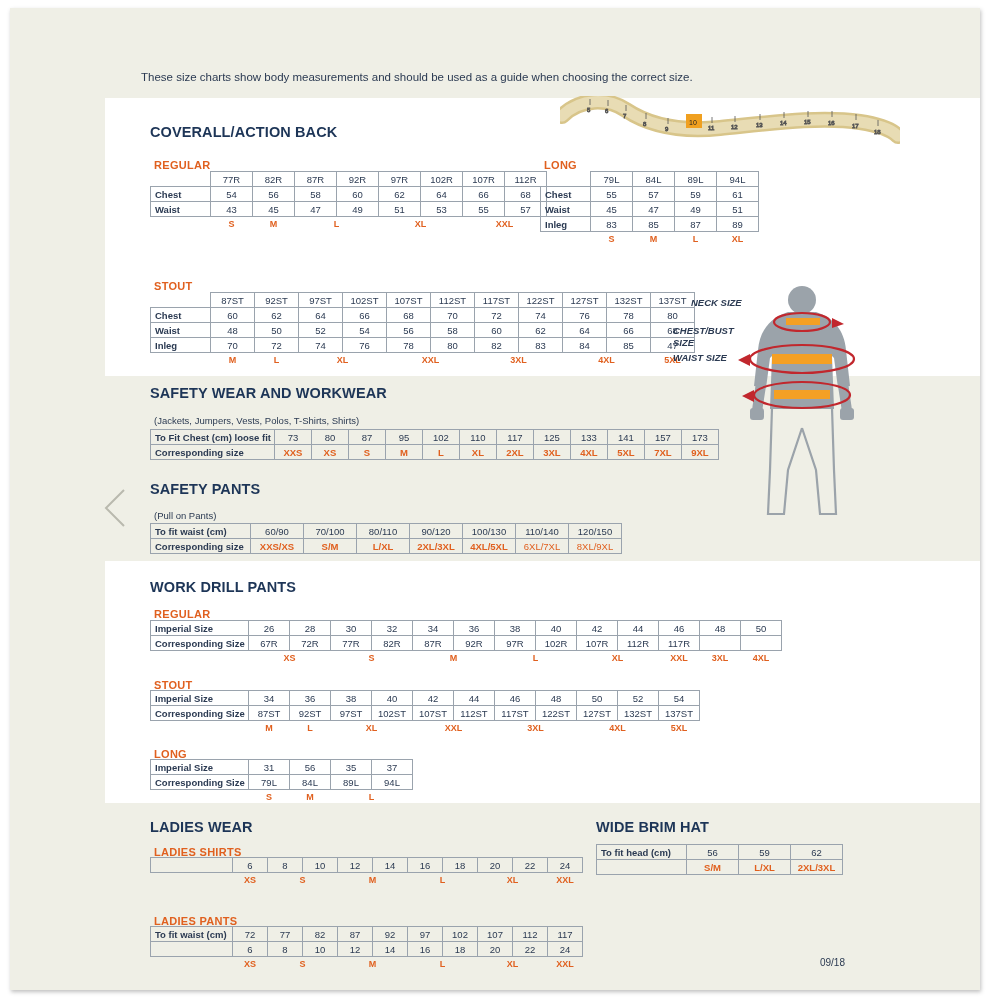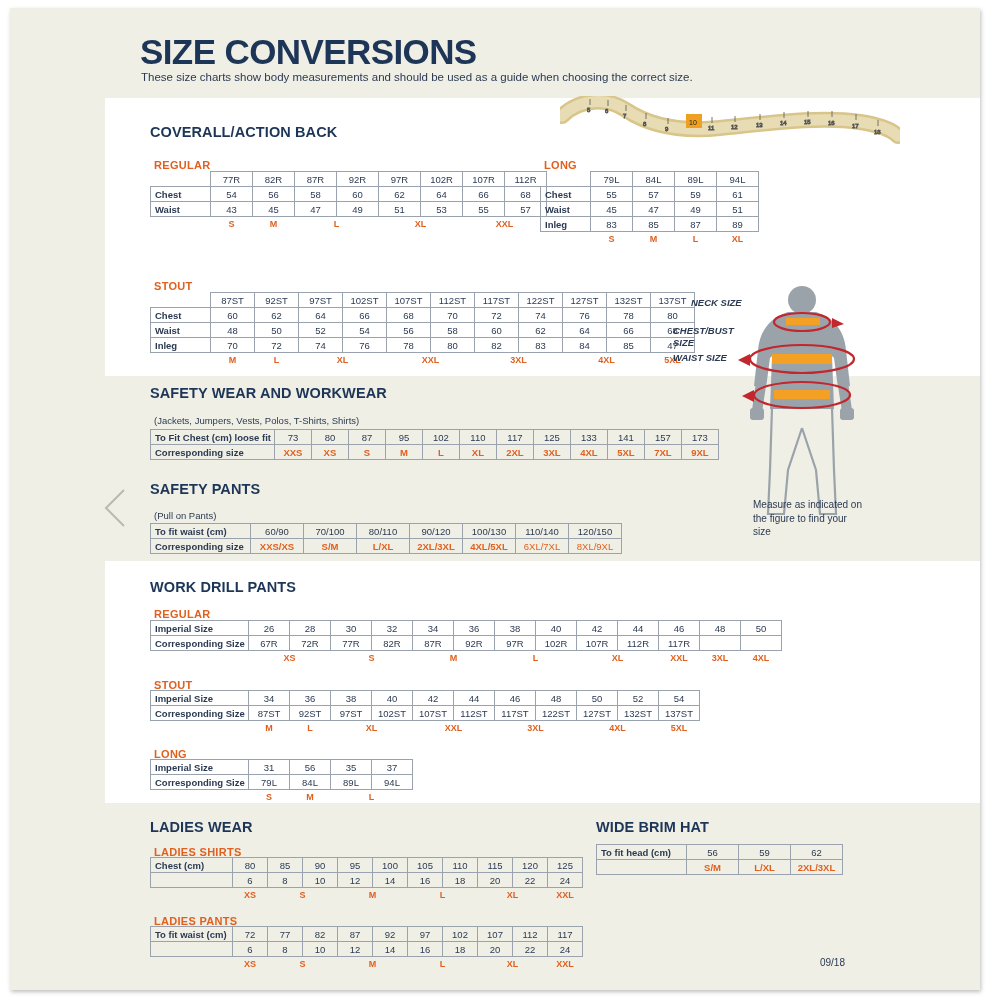--- a/index.html
+++ b/index.html
@@ -99,21 +99,20 @@
 <div class="page">
   <div class="sheet">
 
     <div class="band-left"></div>
     <div class="band-header"></div>
     <div class="white-right-top"></div>
     <div class="band-mid"></div>
     <div class="white-right-mid"></div>
     <div class="band-low"></div>
 
-    <h1 class="title">SIZE CONVERSIONS</h1>
     <div class="subtitle">These size charts show body measurements and should be used as a guide when choosing the correct size.</div>
 
     <svg class="tape" viewBox="0 0 340 55">
       <path d="M2,20 C20,2 48,2 66,14 C90,30 120,36 160,32 C210,27 260,20 300,26 C320,29 332,34 338,40" fill="none" stroke="#d8c58a" stroke-width="16" stroke-linecap="round"></path>
       <path d="M2,20 C20,2 48,2 66,14 C90,30 120,36 160,32 C210,27 260,20 300,26 C320,29 332,34 338,40" fill="none" stroke="#e8dcb4" stroke-width="11" stroke-linecap="round"></path>
       <g stroke="#555" stroke-width="0.8" font-size="6" fill="#333" font-family="Liberation Sans, sans-serif">
         <line x1="30" y1="3" x2="30" y2="9"></line>
           <text x="27" y="16">5</text>
         <line x1="48" y1="4" x2="48" y2="10"></line>
           <text x="45" y="17">6</text>
@@ -496,33 +495,20 @@
           </tr>
         </tbody>
       </table>
 
     <div class="section-title" style="left:140px; top:811px;">LADIES WEAR</div>
 
     <div class="sub-label" style="left:144px; top:838px;">LADIES SHIRTS</div>
     <table class="grid" id="tbl-ladies-shirts" style="left:140px; top:849px;">
         <tbody>
           <tr>
-            <td class="rowhead" style="width:82px">Chest (cm)</td>
-            <td style="width:35px">80</td>
-            <td style="width:35px">85</td>
-            <td style="width:35px">90</td>
-            <td style="width:35px">95</td>
-            <td style="width:35px">100</td>
-            <td style="width:35px">105</td>
-            <td style="width:35px">110</td>
-            <td style="width:35px">115</td>
-            <td style="width:35px">120</td>
-            <td style="width:35px">125</td>
-          </tr>
-          <tr>
             <td class="rowhead" style="width:82px"></td>
             <td style="width:35px">6</td>
             <td style="width:35px">8</td>
             <td style="width:35px">10</td>
             <td style="width:35px">12</td>
             <td style="width:35px">14</td>
             <td style="width:35px">16</td>
             <td style="width:35px">18</td>
             <td style="width:35px">20</td>
             <td style="width:35px">22</td>
@@ -632,17 +618,16 @@
         <polygon points="40,76 28,82 40,88"></polygon>
         <polygon points="44,112 32,118 44,124"></polygon>
       </g>
     </svg>
 
     <div class="fig-label" style="left:681px; top:289px;">NECK SIZE</div>
 
     <div class="fig-label" style="left:663px; top:317px; width:70px; line-height:1.3;">CHEST/BUST SIZE</div>
     <div class="fig-label" style="left:663px; top:344px;">WAIST SIZE</div>
 
-    <div class="figure-caption" style="left:743px; top:490px; width:110px;">Measure as indicated on the figure to find your size</div>
 
     <div class="date-stamp">09/18</div>
   </div>
 </div>
 
 </body></html>

